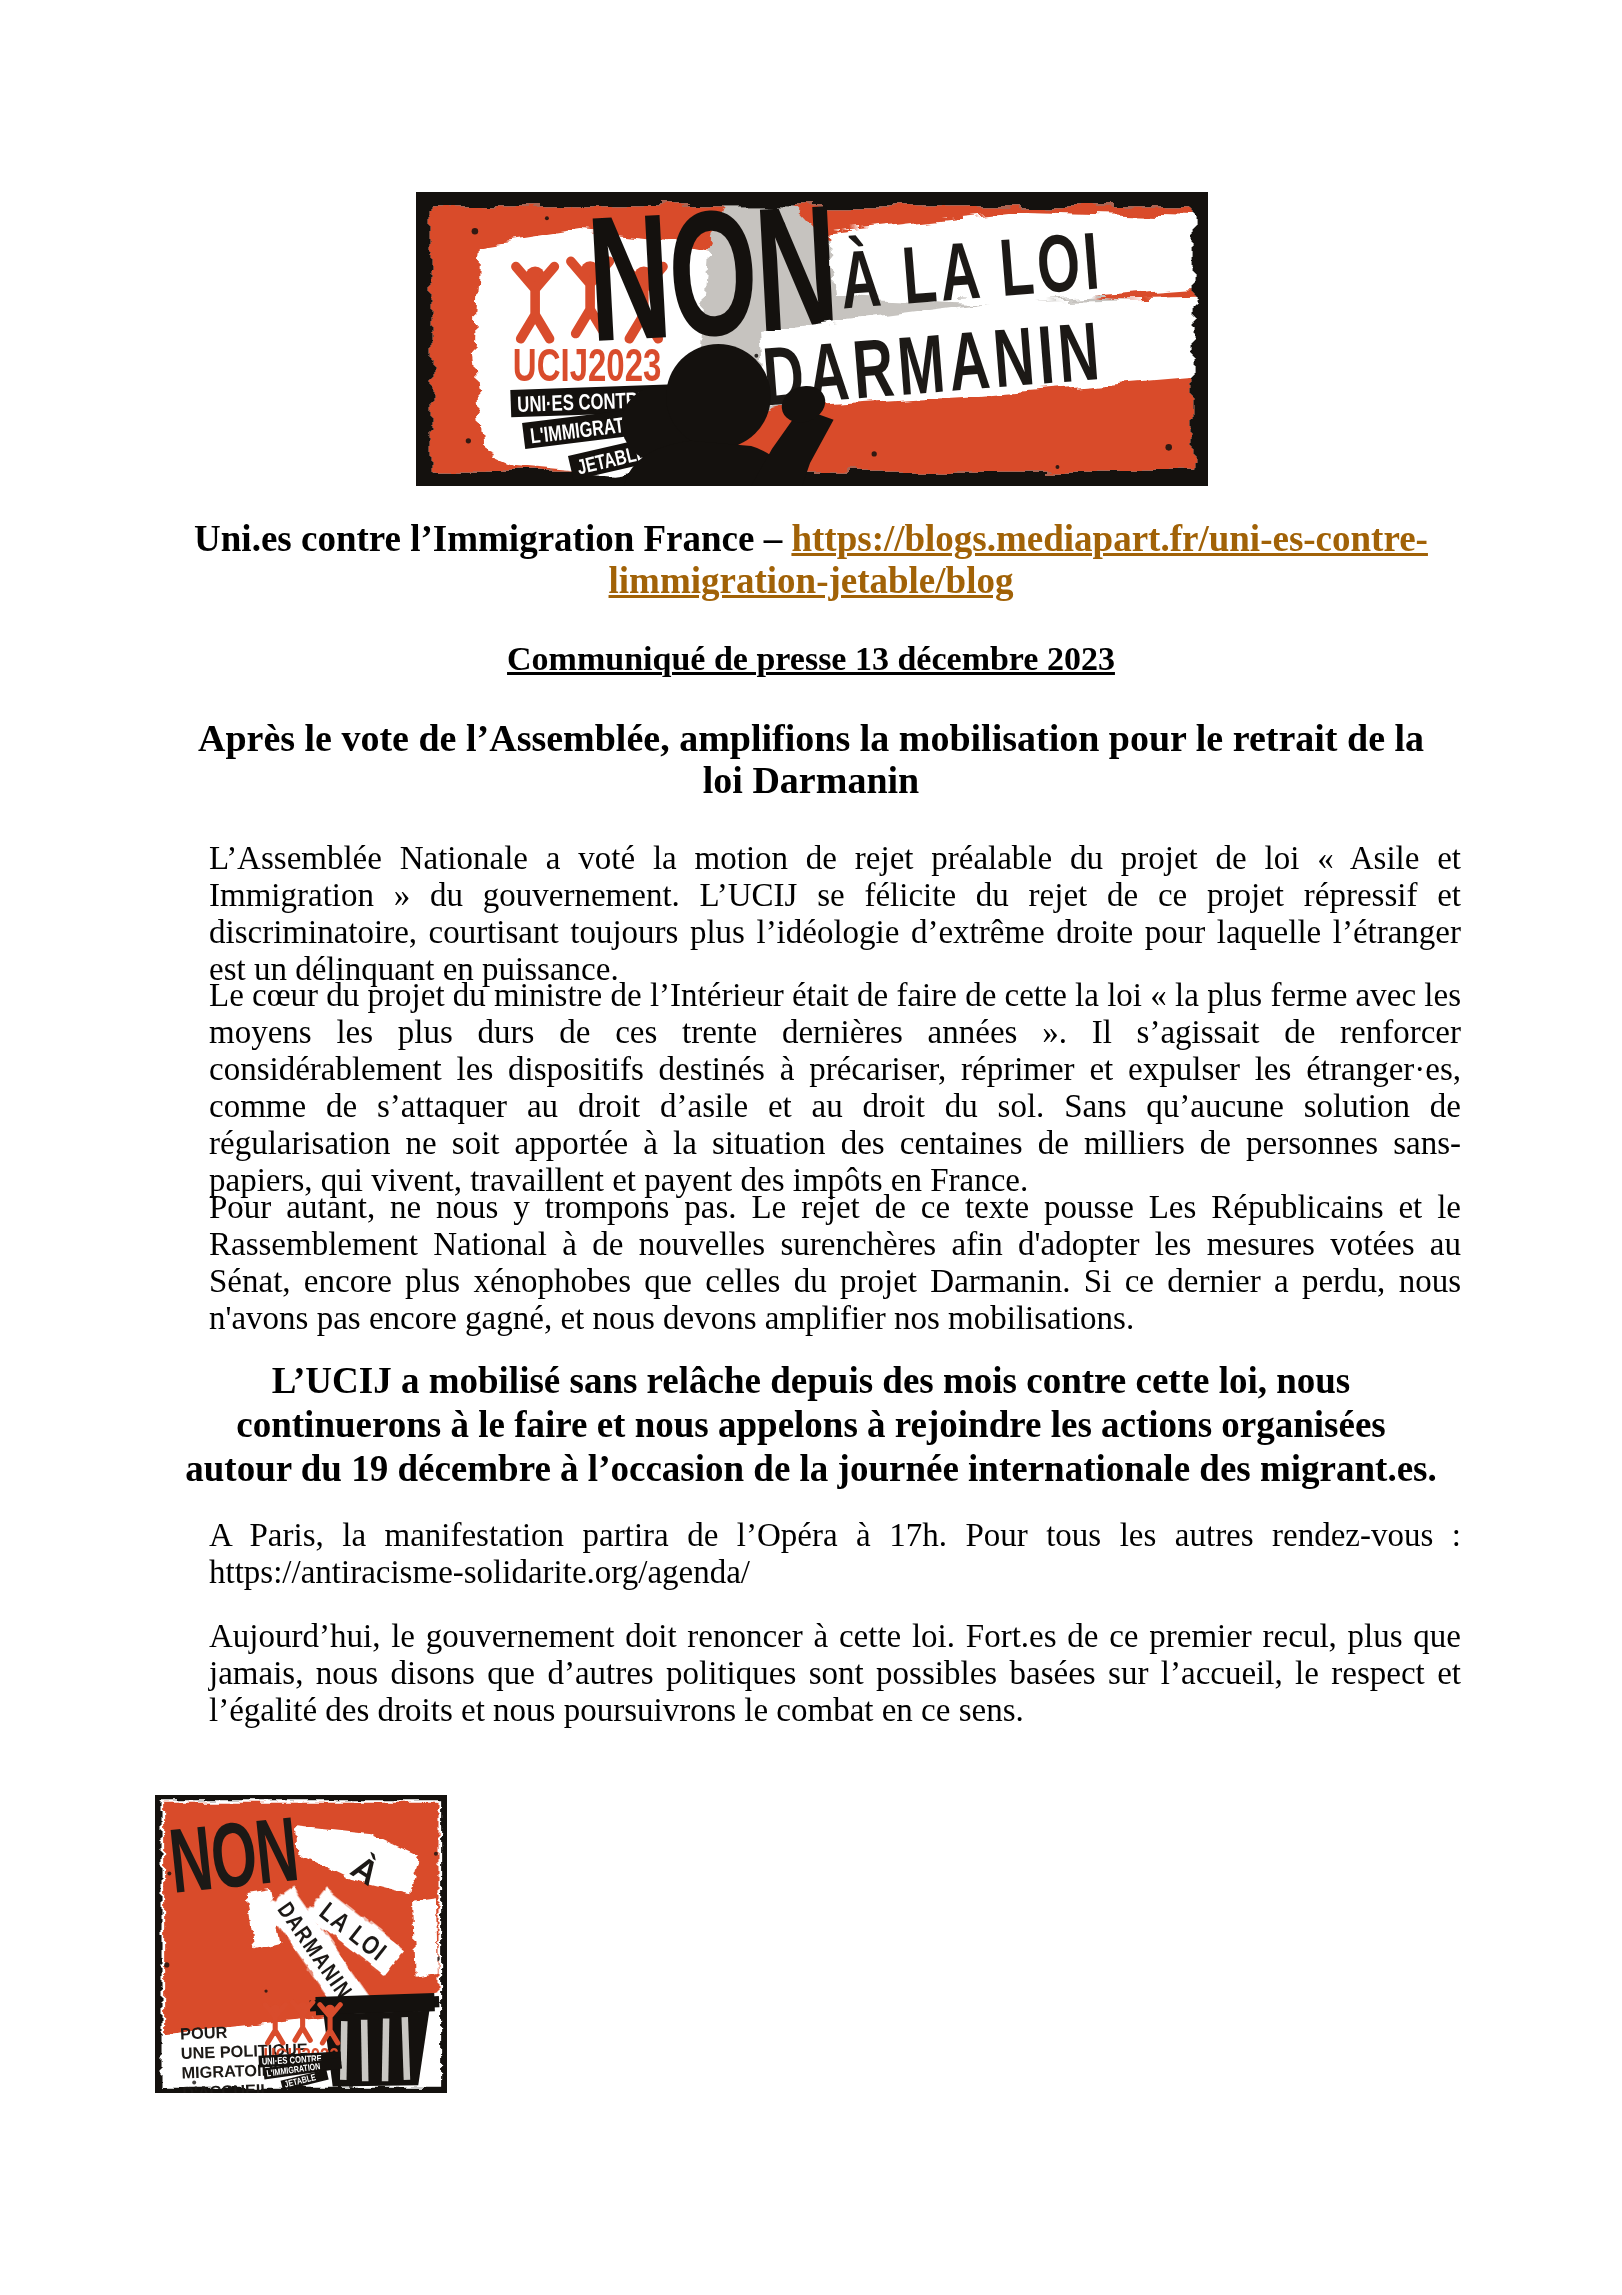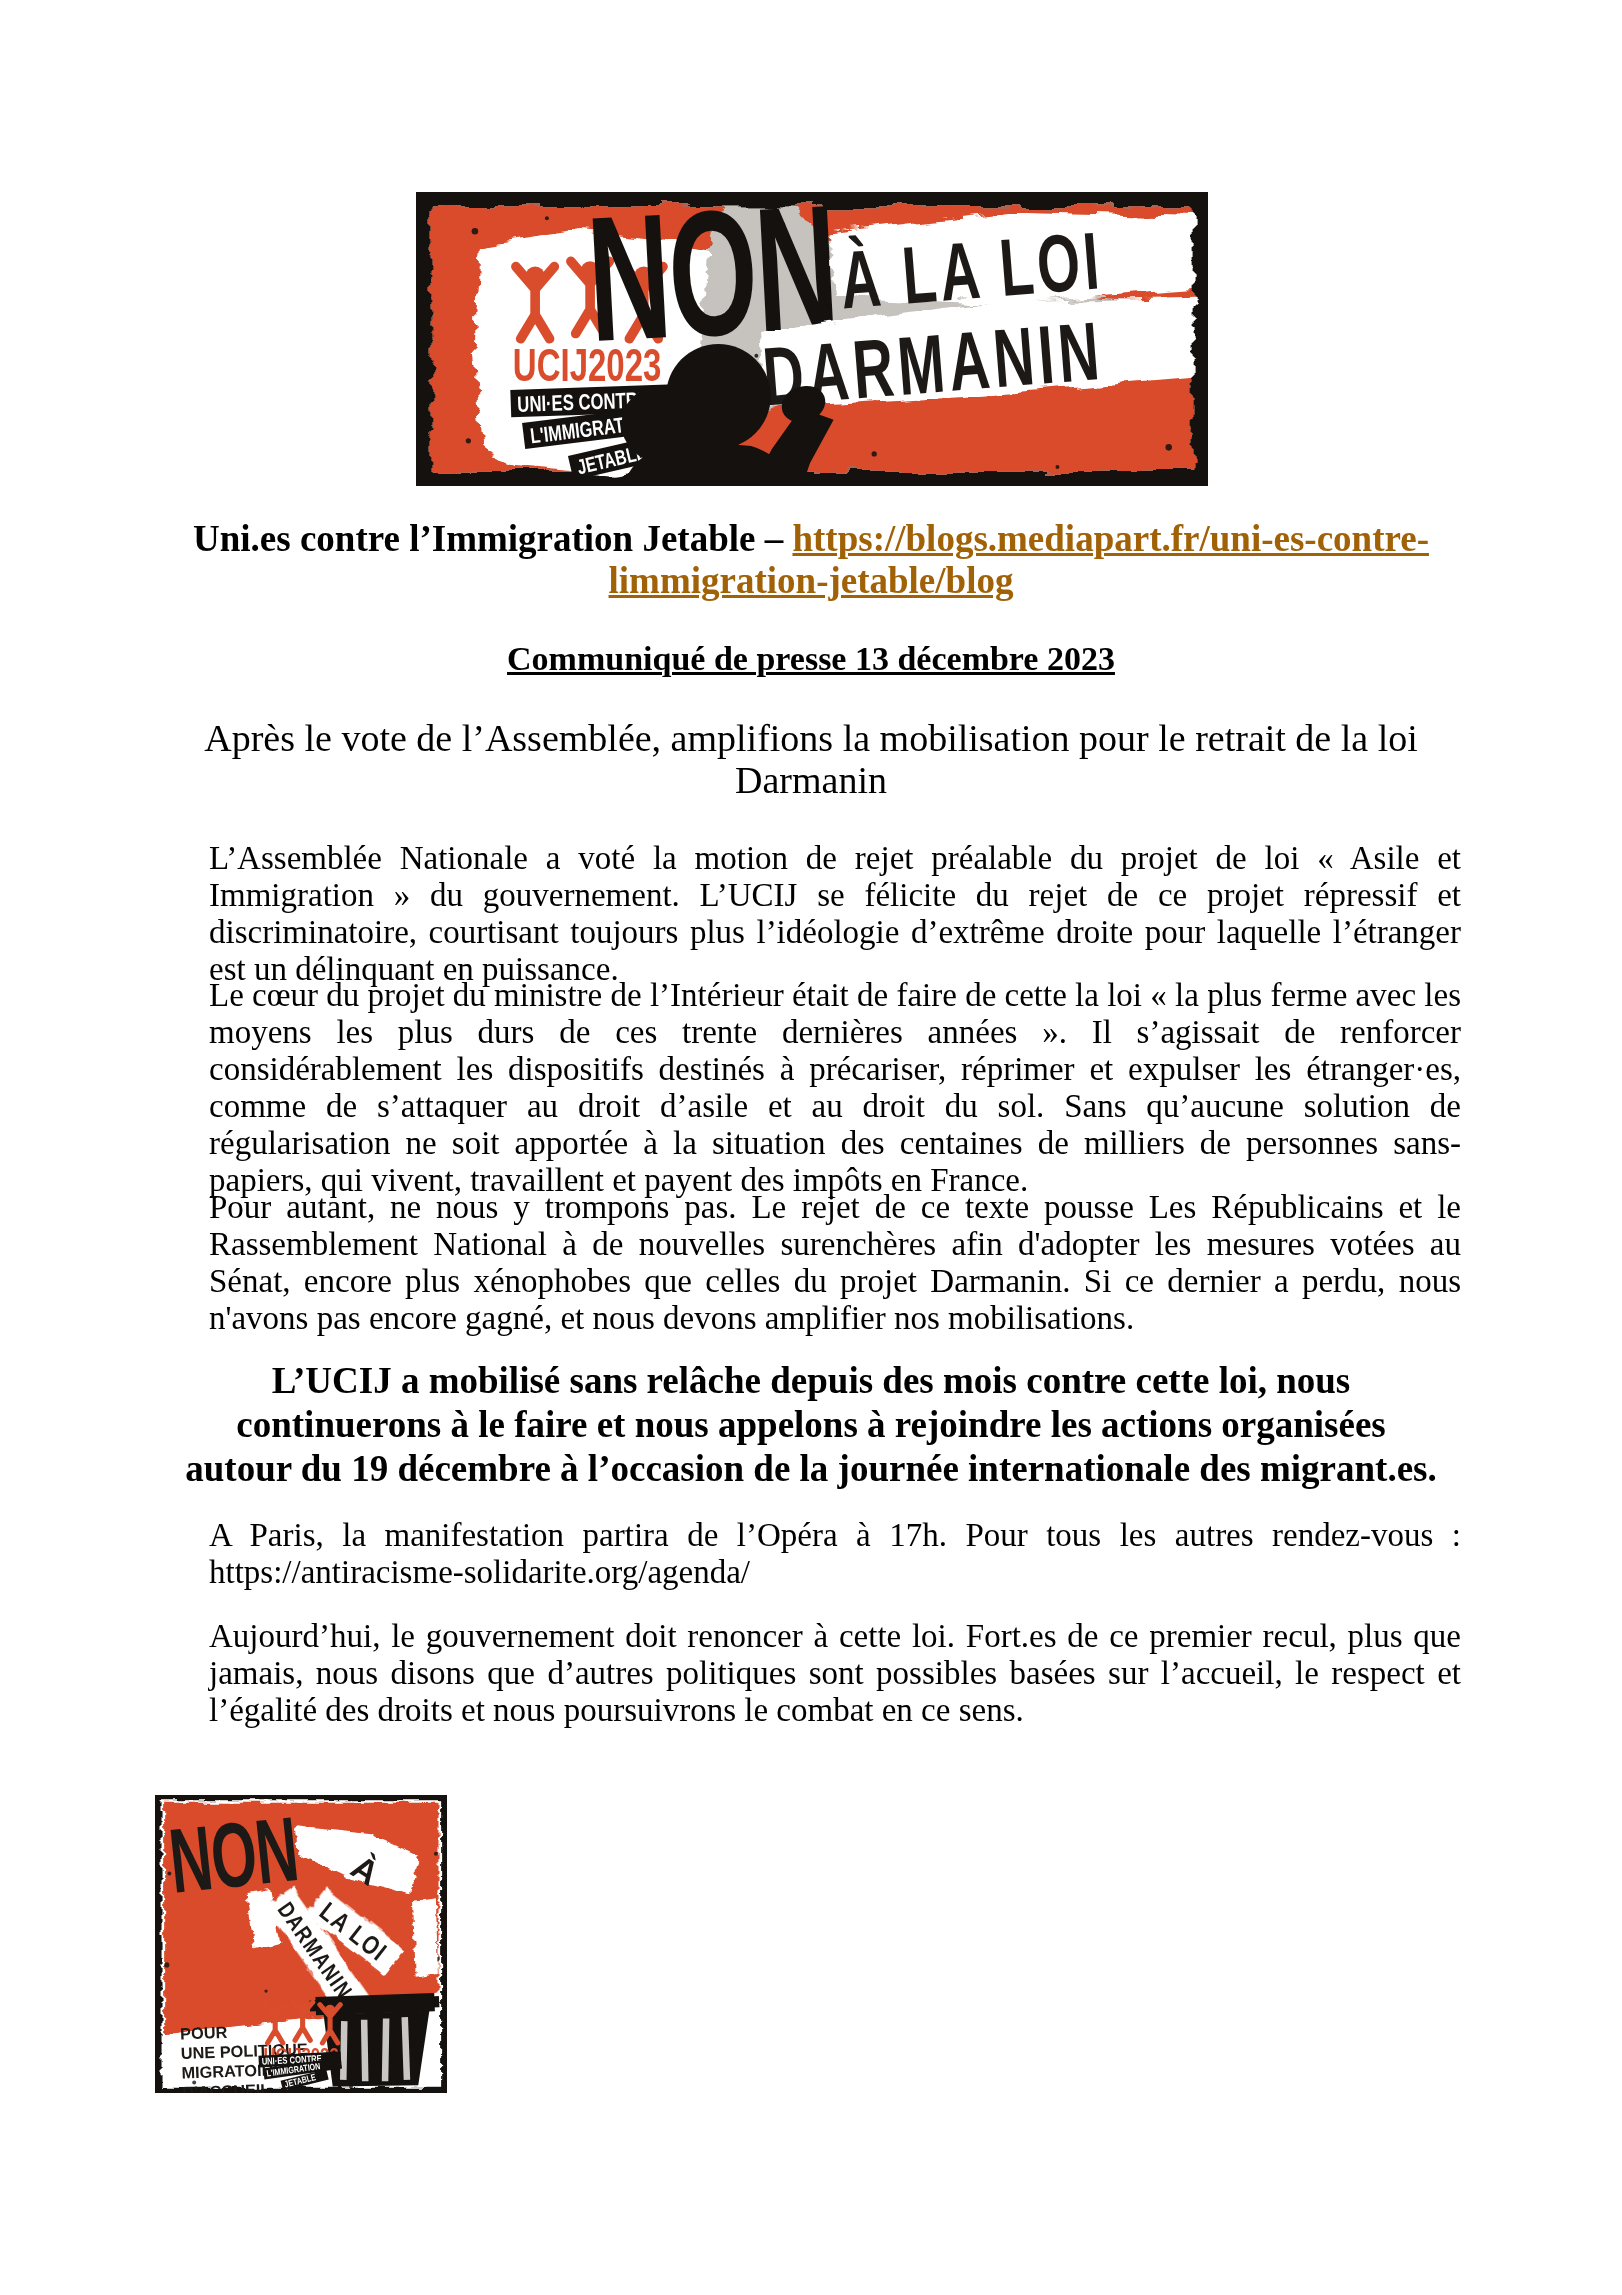--- a/index.html
+++ b/index.html
@@ -14,21 +14,21 @@
     text-align:center;font-weight:bold;font-size:37px;line-height:42px;
   }
   .org-link{color:#a16207;text-decoration:underline;text-decoration-thickness:2.6px;cursor:pointer;}
   .press-line{
     position:absolute;left:185px;top:639px;width:1252px;text-align:center;
     font-weight:bold;font-size:34px;line-height:39px;
   }
   .press-line span{text-decoration:underline;text-decoration-thickness:2.6px;}
   .doc-heading{
     position:absolute;left:185px;top:717px;width:1252px;text-align:center;
-    font-weight:normal;font-size:38px;line-height:42px;
+    font-weight:bold;font-size:38px;line-height:42px;
   }
   .para{
     position:absolute;left:185px;width:1252px;
     font-size:33px;line-height:37px;text-align:justify;margin-left:24px;
   }
   #p1{top:840px}
   #p2{top:977px}
   #p3{top:1189px}
   .cta{
     position:absolute;left:185px;top:1359px;width:1252px;text-align:center;
@@ -127,21 +127,21 @@
         <circle cx="372" cy="354" r="58"></circle>
         <circle cx="462" cy="312" r="80"></circle>
         <path d="M318,449 Q330,392 420,380 L512,388 Q560,402 578,449 Z"></path>
         <path d="M512,449 L544,392 L588,330 L638,348 L602,414 L590,449 Z"></path>
         <ellipse cx="592" cy="324" rx="34" ry="27" transform="rotate(-20 592 324)"></ellipse>
       </g>
     </svg>
   </div>
 
   <div class="org-line">
-    <span>Uni.es contre l’Immigration Jetable – </span><span class="org-link">https://blogs.mediapart.fr/uni-es-contre-</span><br>
+    <span>Uni.es contre l’Immigration France – </span><span class="org-link">https://blogs.mediapart.fr/uni-es-contre-</span><br>
     <span class="org-link">limmigration-jetable/blog</span>
   </div>
 
   <div class="press-line">
     <span>Communiqué de presse 13 décembre 2023</span>
   </div>
 
   <div class="doc-heading">Après le vote de l’Assemblée, amplifions la mobilisation pour le retrait de la loi Darmanin</div>
 
   <div class="para" id="p1">L’Assemblée Nationale a voté la motion de rejet préalable du projet de loi « Asile et Immigration » du gouvernement. L’UCIJ se félicite du rejet de ce projet répressif et discriminatoire, courtisant toujours plus l’idéologie d’extrême droite pour laquelle l’étranger est un délinquant en puissance.</div>

